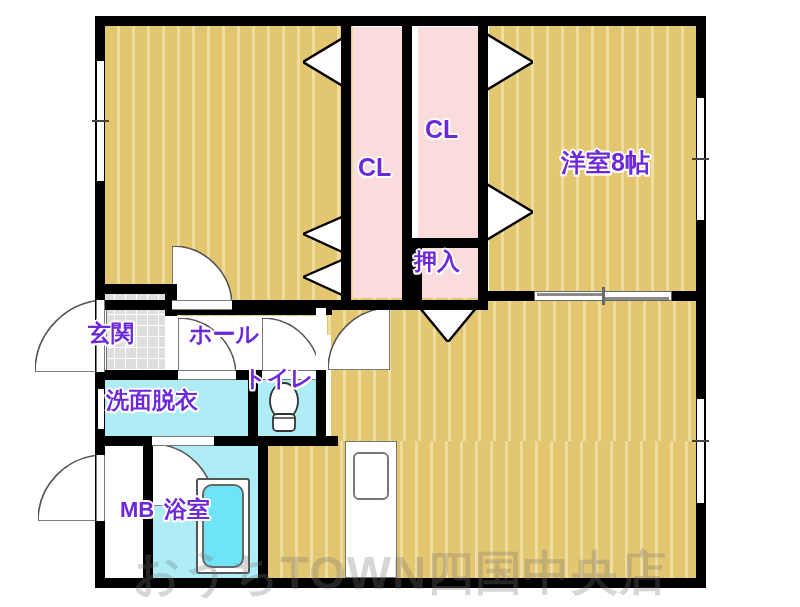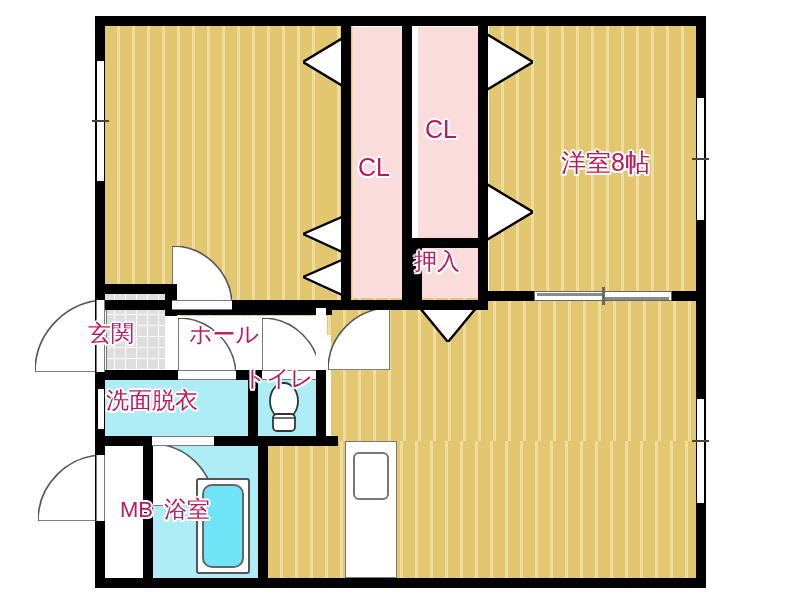--- a/index.html
+++ b/index.html
@@ -38,22 +38,22 @@
       repeating-linear-gradient(to right, rgba(255,255,255,.95) 0 1px, transparent 1px 11px),
       repeating-linear-gradient(to bottom, rgba(255,255,255,.95) 0 1px, transparent 1px 11px);
   }
 
   
   .wall { background: #000000; }
 
   
   .label {
     position: absolute;
-    color: #be185d;
-    font-weight: 400;
+    color: #6d28d9;
+    font-weight: 700;
     white-space: nowrap;
     line-height: 1;
     text-shadow:
        2px 0 0 #fff, -2px 0 0 #fff, 0 2px 0 #fff, 0 -2px 0 #fff,
        1.5px 1.5px 0 #fff, -1.5px 1.5px 0 #fff,
        1.5px -1.5px 0 #fff, -1.5px -1.5px 0 #fff;
   }
   .l-room  { font-size: 25px; }
   .l-cl    { font-size: 25px; }
   .l-small { font-size: 23px; }
@@ -249,14 +249,15 @@
   <span class="label l-small" style="left:189px; top:323px;">ホール</span>
 
   <span class="label l-small" style="left:106px; top:389px;">洗面脱衣</span>
 
   <span class="label l-small" style="left:243px; top:367px;">トイレ</span>
 
   <span class="label l-small" style="left:164px; top:498px;">浴室</span>
 
   <span class="label l-mb" style="left:96px; top:499px;margin-left:24px;">MB</span>
 
+  <div id="watermark">おうちTOWN四国中央店</div>
 
 </div>
 
 </body></html>

